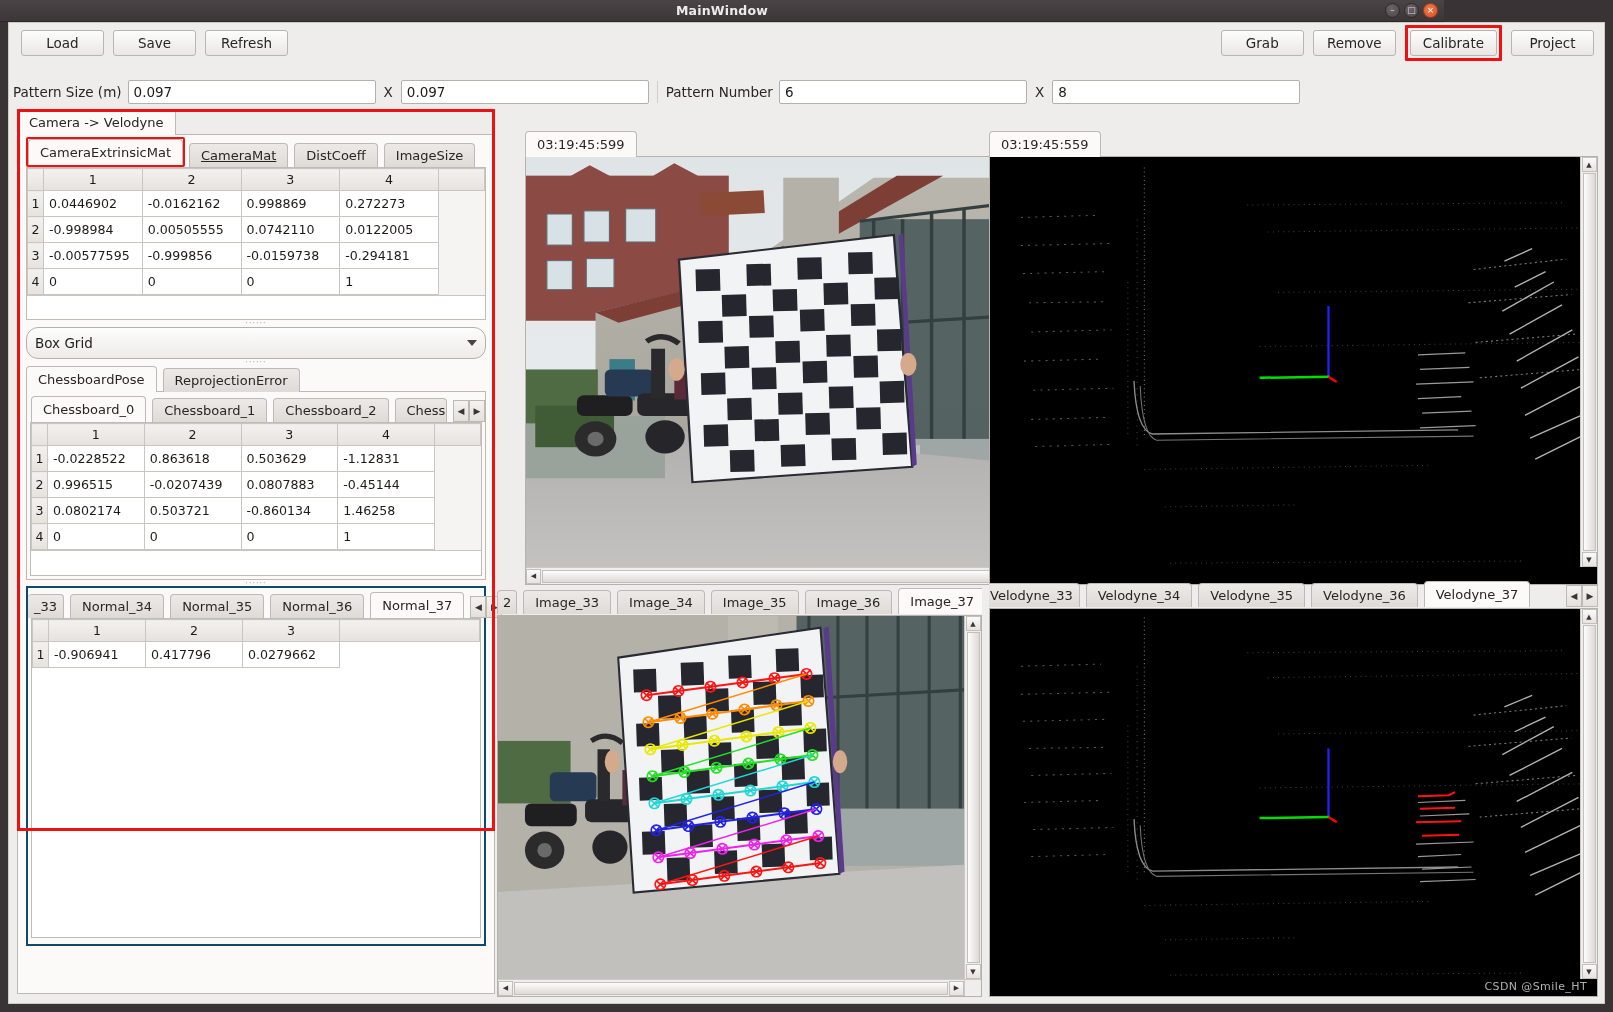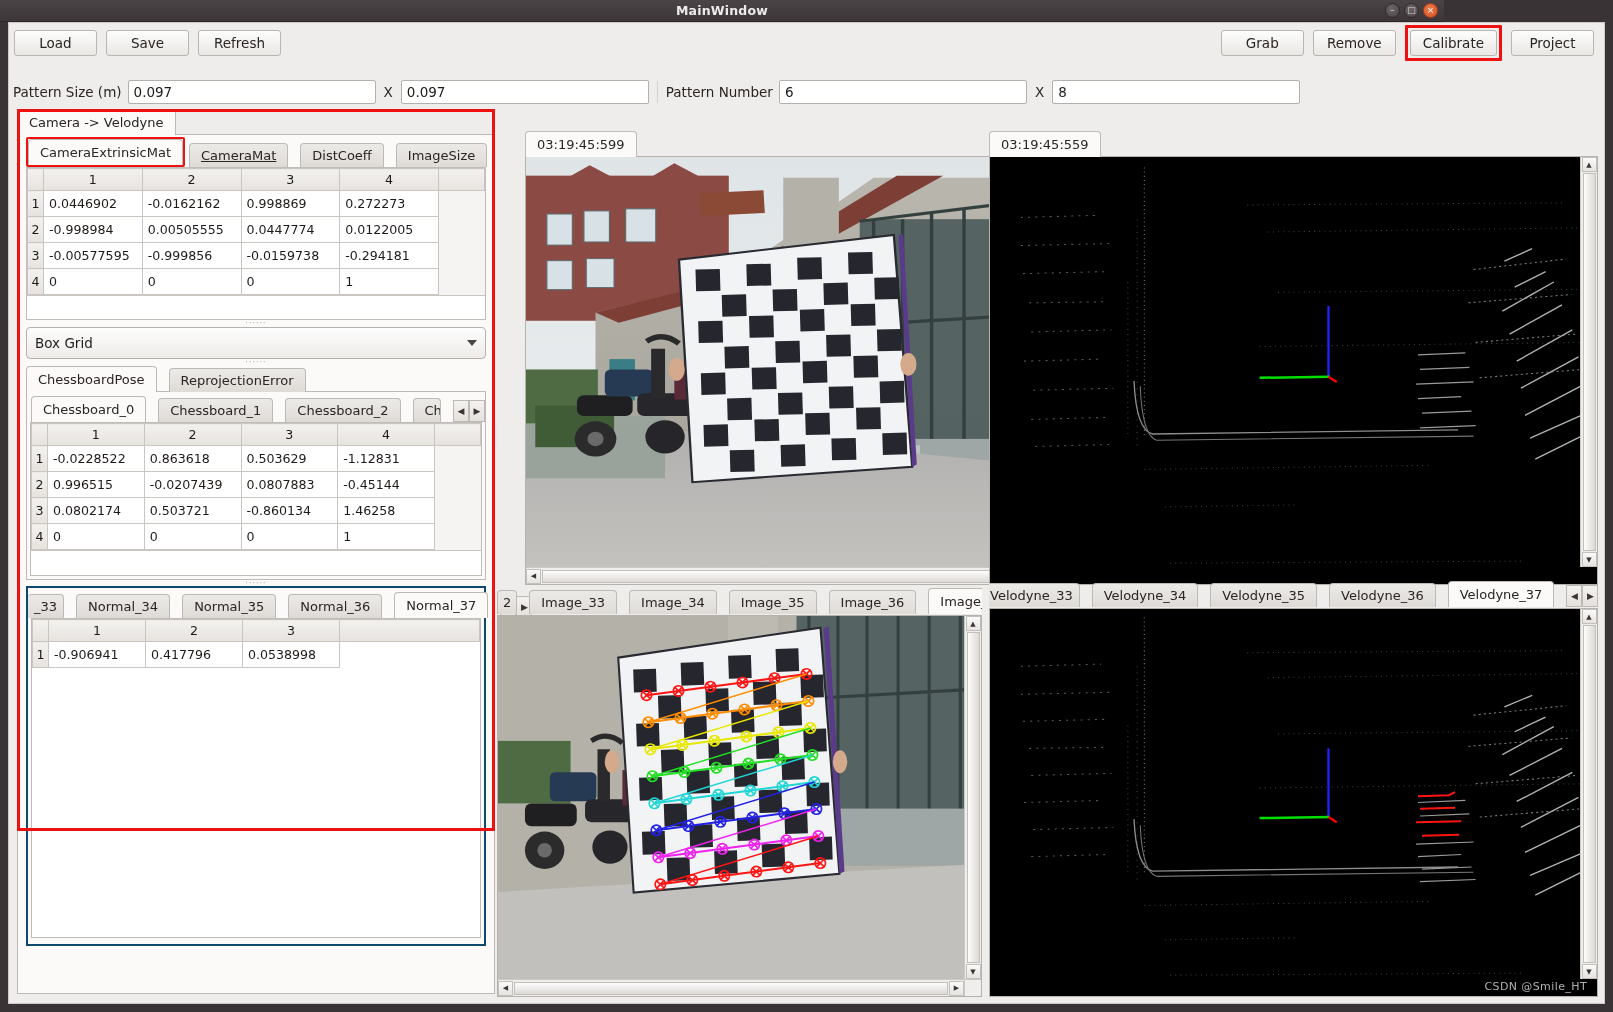--- a/index.html
+++ b/index.html
@@ -34,21 +34,21 @@
     width: 1597px; height: 982px;
     background: #efedeb;
     border: 1px solid #cdc9c5;
   }
 
   
   .toolbar-row1 {
     position: absolute; left: 0; top: 2px; width: 100%; height: 36px;
     display: flex; align-items: center;
   }
-  .tb-left { display:flex; gap: 9px; margin-left: 5px; }
+  .tb-left { display:flex; gap: 9px; margin-left: 12px; }
   .tb-right { position:absolute; right: 10px; display:flex; gap: 9px; align-items:center;}
   .btn {
     min-width: 83px; height: 26px; padding: 0 12px;
     background: linear-gradient(#fdfdfd, #e9e7e4);
     border: 1px solid #b9b5b1; border-radius: 3px;
     font-size: 13.5px; color: #2a2522;
     display:flex; align-items:center; justify-content:center;
     cursor: default; white-space: nowrap;
   }
   .hl-box { border: 3px solid #ee1111; border-radius: 1px; padding: 2px; display:inline-flex;}
@@ -67,21 +67,21 @@
   .redbox {
     position:absolute; left: 8px; top: 86px; width: 478px; height: 630px;
     border: 3px solid #ee1111; pointer-events:none; z-index: 40;
   }
   .tabstrip { display:flex; align-items:flex-end; height: 26px; position: relative; }
   .tab {
     height: 24px; padding: 0 11px; font-size: 13px; color:#2a2522;
     background: linear-gradient(#eceae7,#dedbd7);
     border: 1px solid #bdb9b5; border-bottom:none;
     border-radius: 4px 4px 0 0;
-    display:flex; align-items:center; margin-right: 12px; white-space: nowrap;
+    display:flex; align-items:center; margin-right: 6px; white-space: nowrap;
     cursor:default;
   }
   .tab.sel {
     background: #fbfaf9; height: 26px; border-color:#bdb9b5;
     position:relative; z-index:3;
   }
   .tab-body {
     background:#fbfaf9; border:1px solid #bdb9b5; margin-top:-1px;
   }
   .mat-tab-hl { border: 2px solid #ee1111; border-radius:2px; }
@@ -95,21 +95,21 @@
   table.grid td.rowhdr, table.grid th.corner {
     background: linear-gradient(#f3f1ee,#e6e3df); text-align:center; width:16px; padding:2px;
   }
   .grid-wrap { background:#ffffff; border:1px solid #c0bcb8; overflow:hidden;}
 
   .splitter { height: 7px; display:flex; align-items:center; justify-content:center; }
   .splitter .dots { font-size:8px; color:#b0aca8; letter-spacing:1px; line-height:6px;}
 
   .combo {
     height: 25px; background: linear-gradient(#fdfdfd,#eeebe8);
-    border:1px solid #b4b0ac; border-radius:4px; display:flex; align-items:center;
+    border:1px solid #b4b0ac; border-radius:12px; display:flex; align-items:center;
     font-size:13.5px; color:#201d1b; padding: 15px 8px; position:relative;
   }
   .combo .arrow { position:absolute; right:8px; width:0;height:0;
     border-left:5px solid transparent;border-right:5px solid transparent;border-top:6px solid #4a4542;}
 
   .subtab-nav { display:flex; margin-left:auto; }
   .navbtn {
     width:16px; height:22px; border:1px solid #bdb9b5;
     background: linear-gradient(#f4f2ef,#e4e1dd);
     display:flex;align-items:center;justify-content:center; font-size:9px; color:#3b3633;
@@ -219,21 +219,21 @@
             <td>0.0446902</td>
             <td>-0.0162162</td>
             <td>0.998869</td>
             <td>0.272273</td>
             <td style="background:#f6f4f2;border:none;"></td>
           </tr>
           <tr>
             <td class="rowhdr">2</td>
             <td>-0.998984</td>
             <td>0.00505555</td>
-            <td>0.0447774</td>
+            <td>0.0742110</td>
             <td>0.0122005</td>
             <td style="background:#f6f4f2;border:none;"></td>
           </tr>
           <tr>
             <td class="rowhdr">3</td>
             <td>-0.00577595</td>
             <td>-0.999856</td>
             <td>-0.0159738</td>
             <td>-0.294181</td>
             <td style="background:#f6f4f2;border:none;"></td>
@@ -355,21 +355,21 @@
               <th class="corner"></th>
               <th>1</th>
               <th>2</th>
               <th>3</th>
               <th style="width:140px;"></th>
             </tr>
             <tr>
               <td class="rowhdr">1</td>
               <td>-0.906941</td>
               <td>0.417796</td>
-              <td>0.0538998</td>
+              <td>0.0279662</td>
               <td style="background:#ffffff;border:none;"></td>
             </tr>
           </tbody>
             </table>
           <div style="height:260px;background:#ffffff;"></div>
         </div>
       </div>
 
     </div>
   </div>

